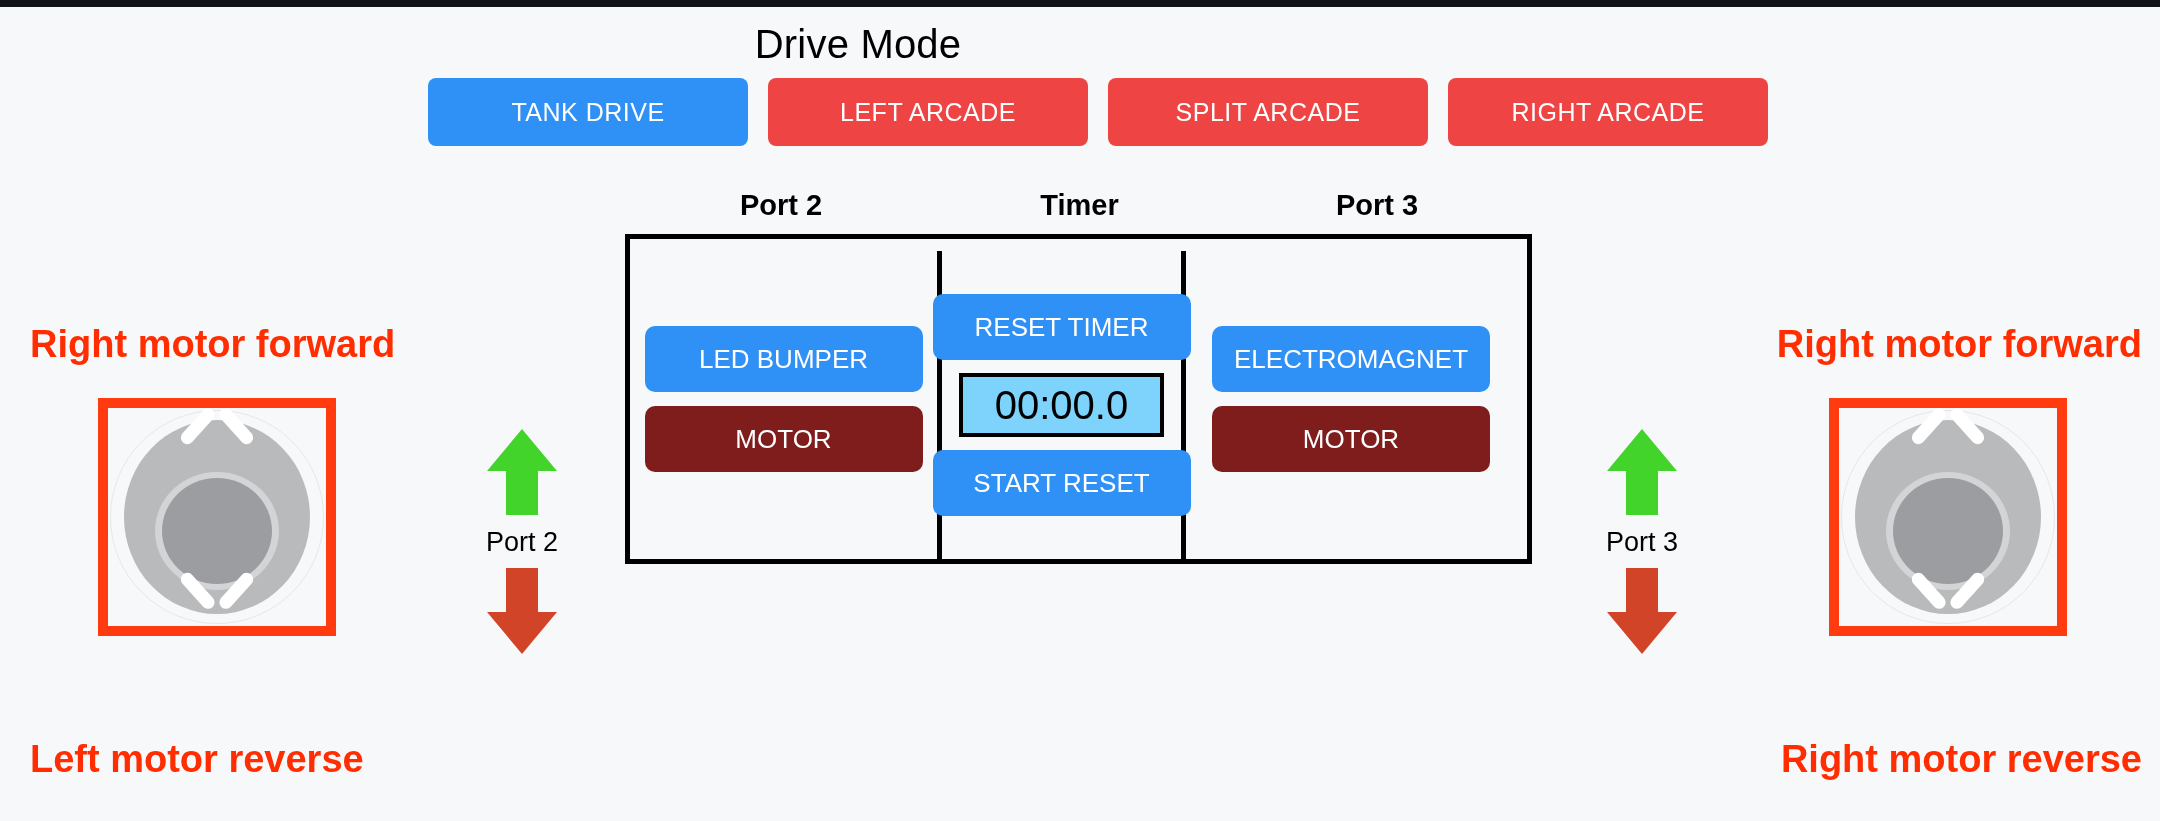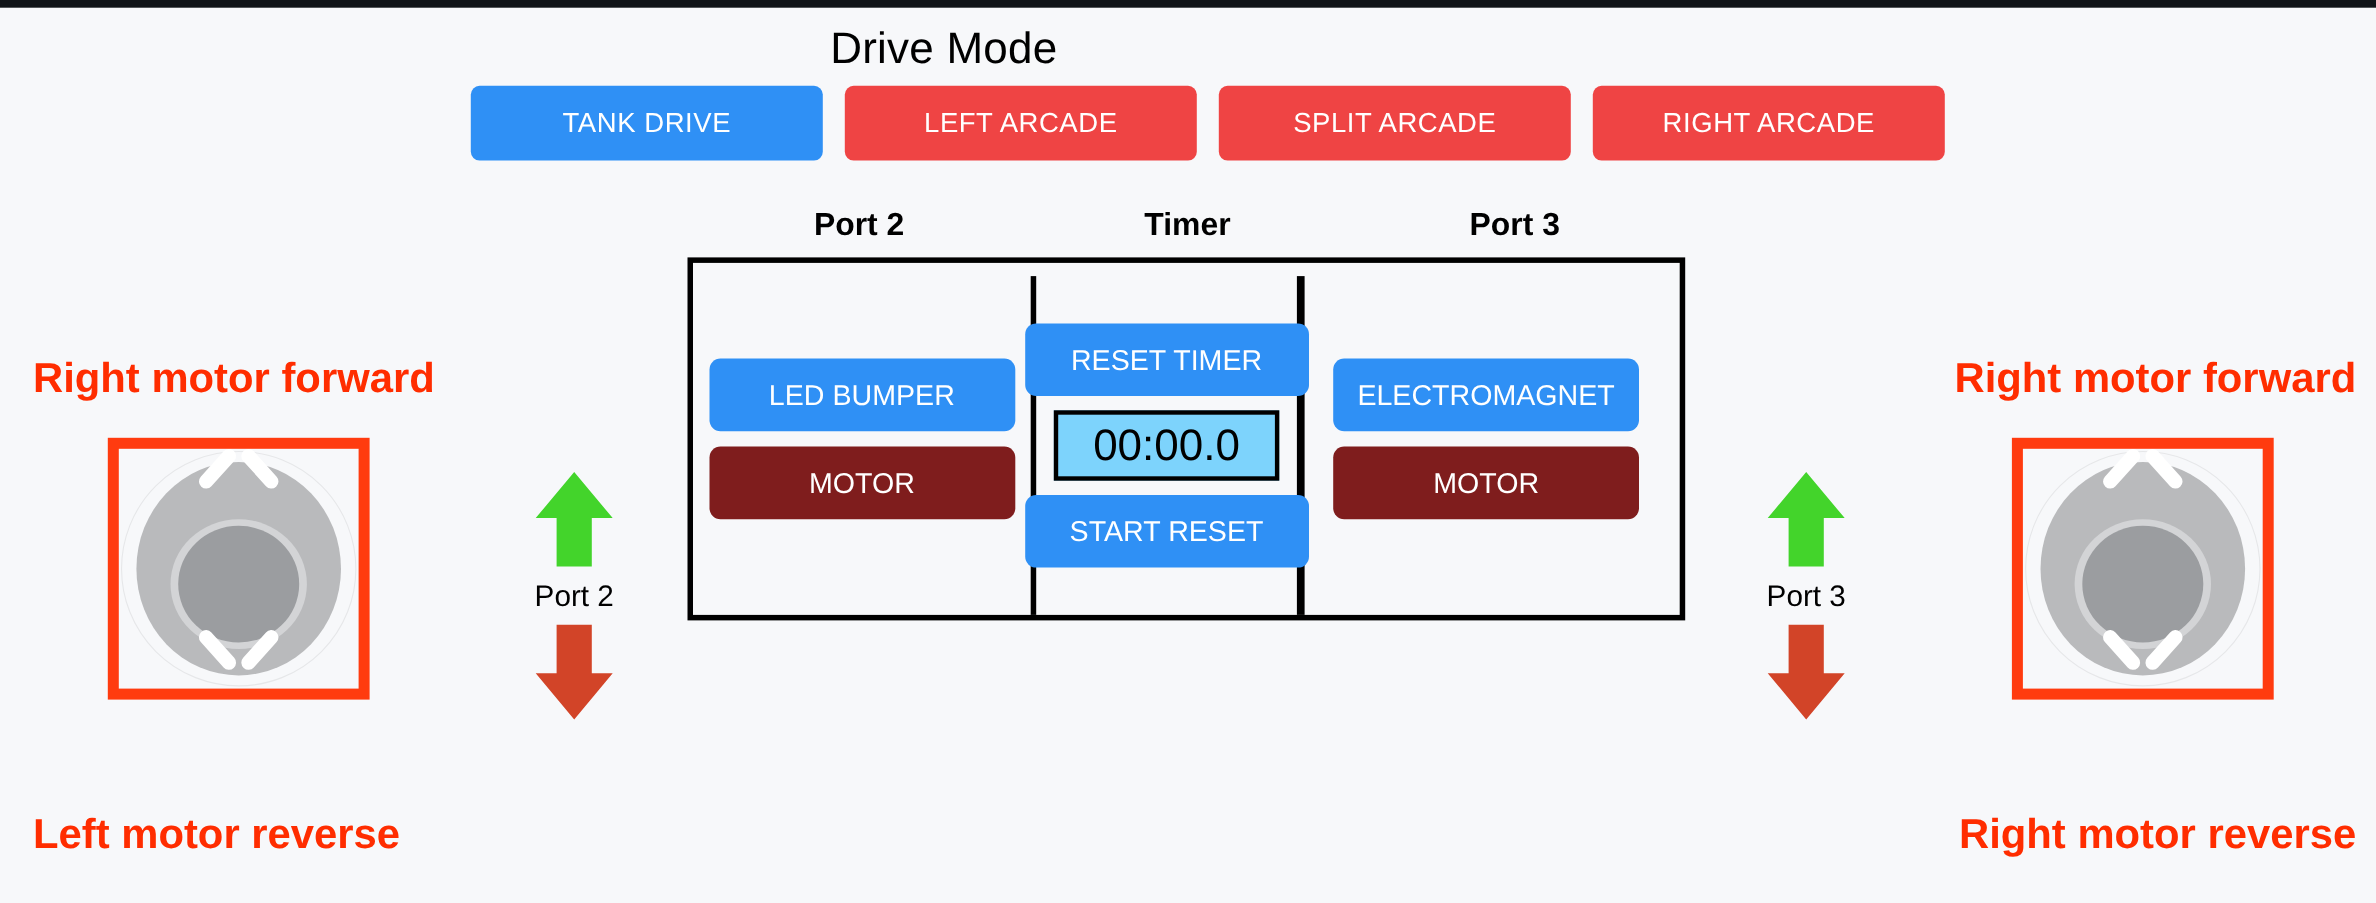--- a/index.html
+++ b/index.html
@@ -93,21 +93,21 @@
     display: flex;
     flex-direction: column;
     align-items: center;
     justify-content: center;
     box-sizing: border-box;
   }
   .col-port2 { width: 307px; }
   .col-timer {
     width: 249px;
     border-left: 5px solid #000000;
-    border-right: 7px solid #000000;
+    border-right: 5px solid #000000;
     margin-top: 12px;
   }
   .col-port3 { width: 330px; }
 
   .action-btn {
     width: 278px;
     height: 66px;
     border: none;
     border-radius: 10px;
     color: #ffffff;

